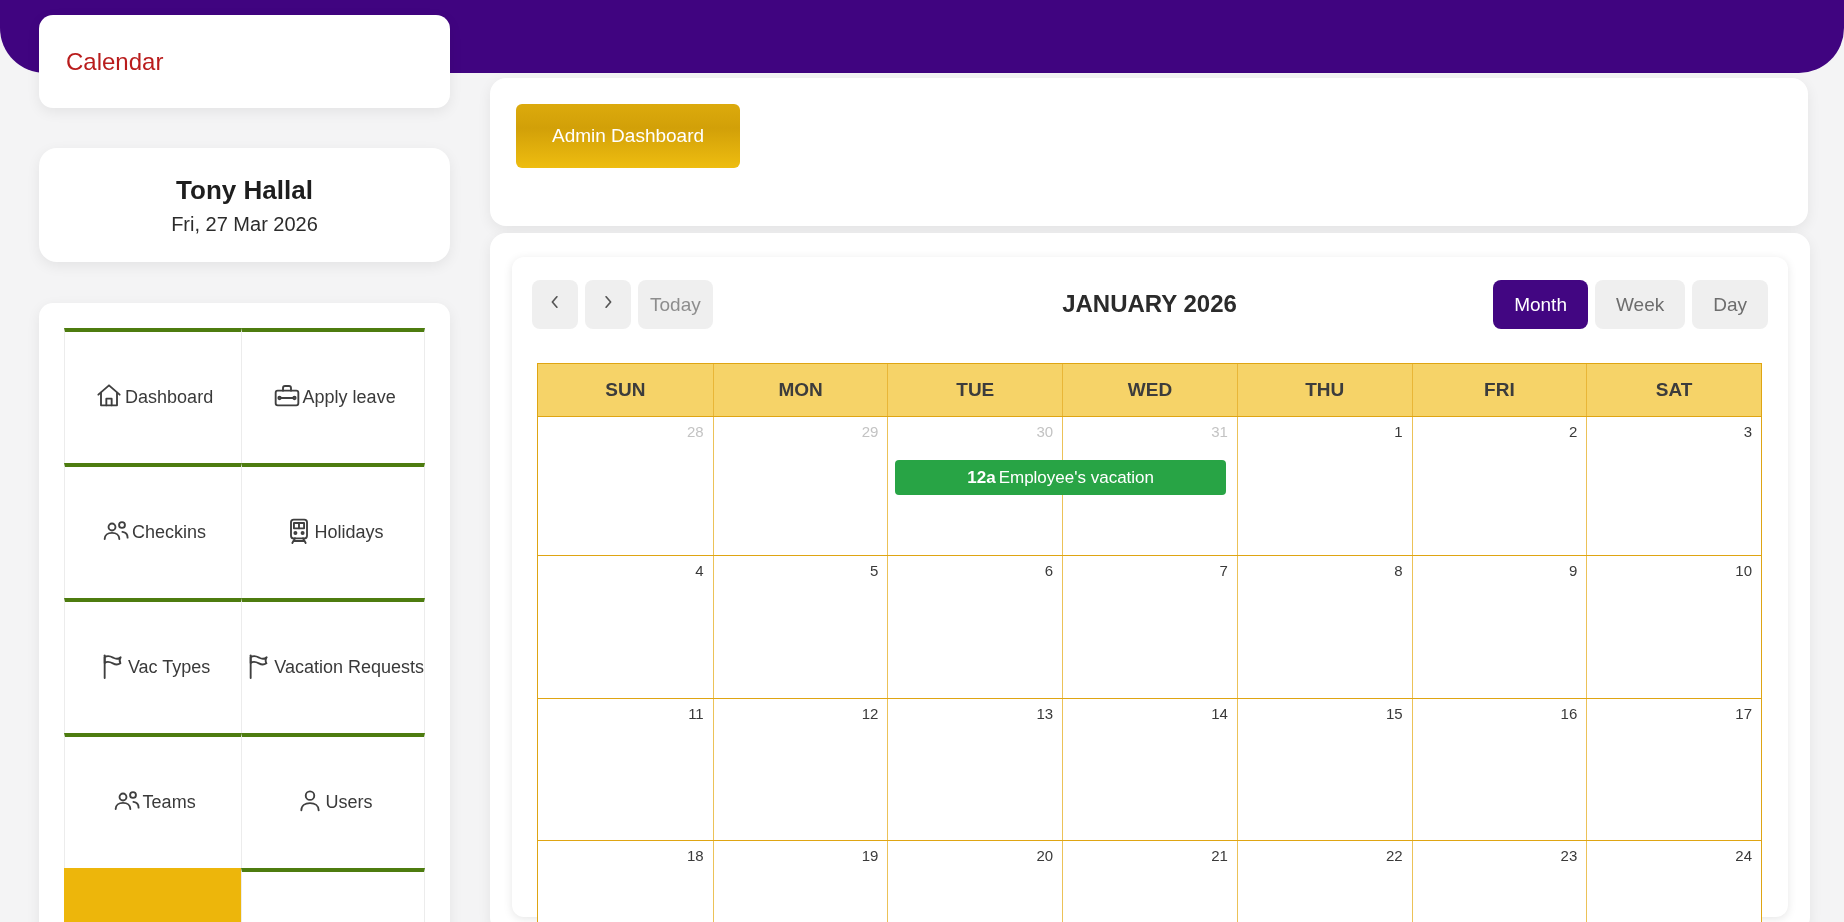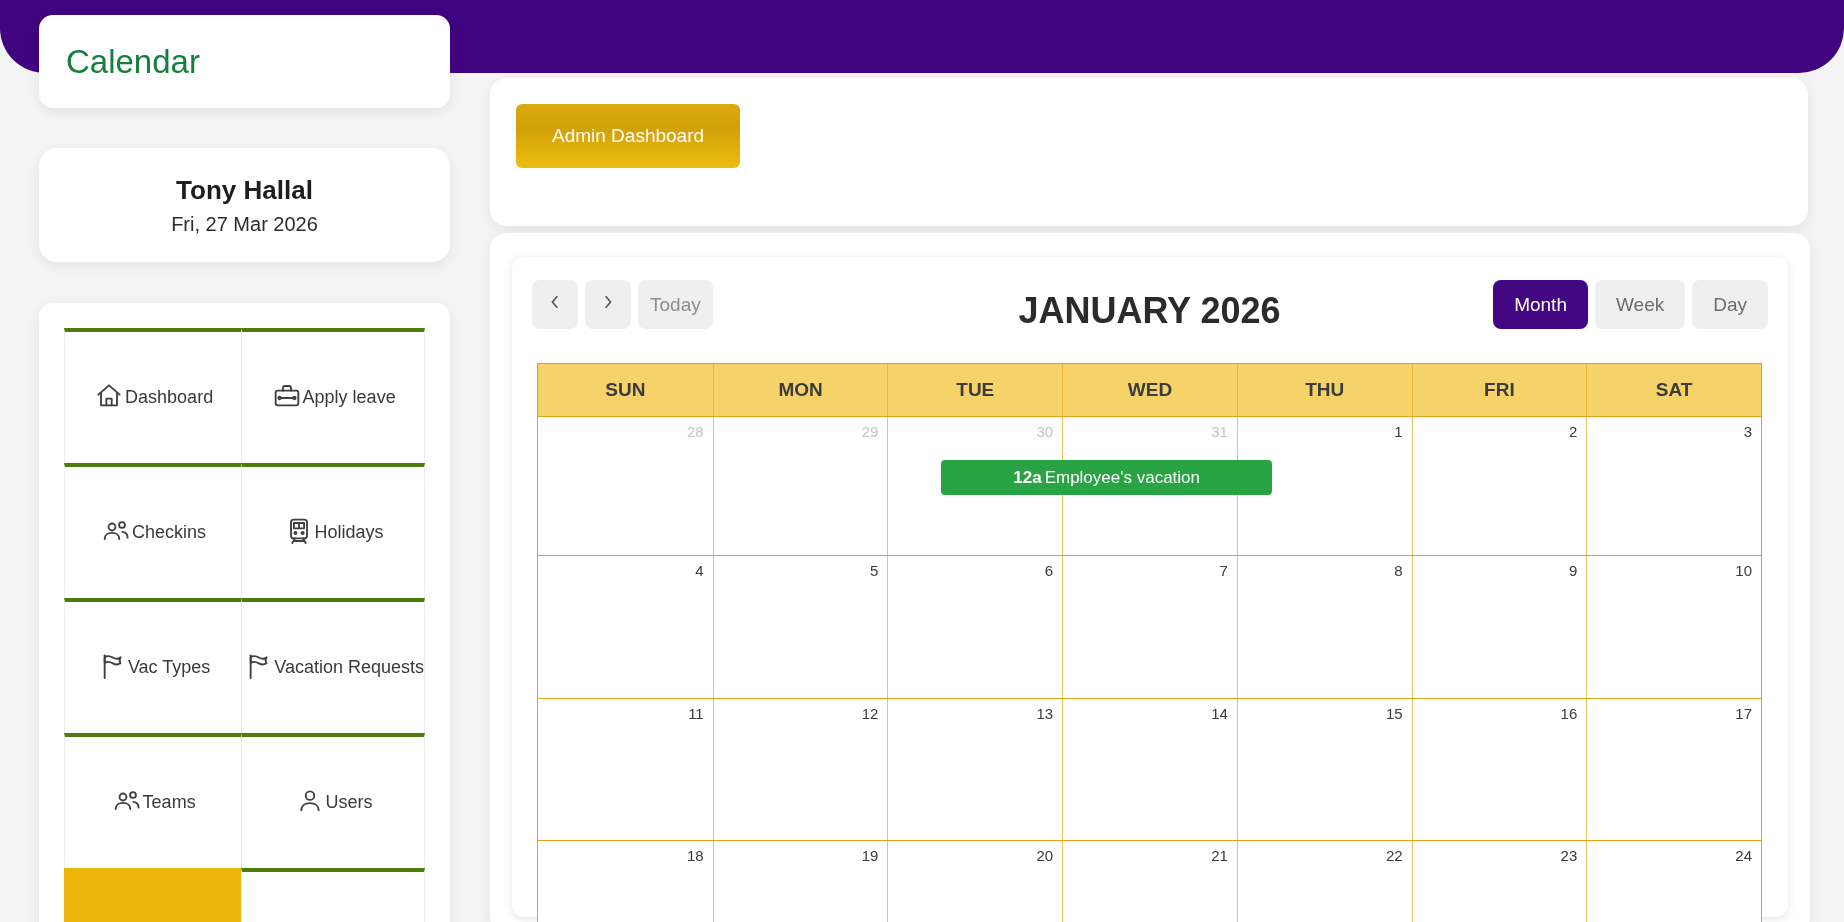--- a/index.html
+++ b/index.html
@@ -16,21 +16,21 @@
     background:#400480;
     border-radius:0 0 45px 45px;
   }
   
   .card {
     position:absolute; background:#fff; border-radius:14px;
     box-shadow:0 4px 14px rgba(0,0,0,.07);
   }
   .title-card { left:39px; top:15px; width:411px; height:93px;
     display:flex; align-items:center; padding-left:27px; z-index:5; }
-  .title-card h1 { font-size:33px; font-weight:400; color:#15803d; }
+  .title-card h1 { font-size:24px; font-weight:400; color:#b91c1c; }
 
   .profile-card { left:39px; top:148px; width:411px; height:114px;
     display:flex; flex-direction:column; align-items:center; justify-content:center; gap:7px;border-radius:18px; }
   .profile-name { font-size:26px; font-weight:700; color:#1e1e1e; }
   .profile-date { font-size:20px; color:#2c2c2c; }
 
   .nav-card { left:39px; top:303px; width:411px; height:725px; padding:25px; }
   .nav-grid { display:grid; grid-template-columns:1fr 1fr; grid-auto-rows:135px; }
   .nav-cell {
     display:flex; flex-direction:row; align-items:center; justify-content:center;
@@ -66,21 +66,21 @@
     height:49px; border:none; border-radius:8px; background:#efefef;
     color:#6d6d6d; font-size:19px; font-family:inherit; cursor:pointer;
     display:flex; align-items:center; justify-content:center;
   }
   .tb-arrow { width:46px; }
   .tb-arrow svg { width:18px; height:18px; stroke:#555; fill:none; stroke-width:2.2;
     stroke-linecap:round; stroke-linejoin:round; }
   .tb-today { padding:3px 12px; color:#8d8d8d; }
   .cal-title {
     position:absolute; left:0; right:0; top:10px; text-align:center;
-    font-size:36px; font-weight:700; color:#2b2b2b;
+    font-size:24px; font-weight:700; color:#2b2b2b;
   }
   .tb-right { position:absolute; right:-6px; top:0; display:flex; gap:7px; }
   .view-btn { padding:0 21px; }
   .view-btn.active { background:#420682; color:#fff; }
 
   
   .cal-table { margin-top:34px; border:1px solid #dfa513; }
   .cal-head { display:grid; grid-template-columns:repeat(7,1fr); height:52px;
     background:#f6d368; }
   .cal-head .dow {
@@ -96,21 +96,21 @@
     border-left:1px solid #ecc258; padding:6px 9px 0 0; text-align:right;
     font-size:15px; color:#3a3a3a; cursor:pointer;
   }
   .cal-day:first-child { border-left:none; }
   .cal-day.other { color:#c3c3c3; }
   .cal-event {
     position:absolute; top:43px; height:35px;
     left:calc(100% * 2 / 7 + 8px); width:calc(100% * 2 / 7 - 19px);
     background:#28a445; border-radius:4px; cursor:pointer;
     color:#fff; font-size:17px; display:flex; align-items:center; justify-content:center; gap:3px;
-    white-space:nowrap; overflow:hidden;margin-left:46px;
+    white-space:nowrap; overflow:hidden;
   }
   .cal-event b { font-weight:700; }
 </style>
 </head>
 <body>
 
 <div class="top-band"></div>
 
 <div class="card title-card">
   <h1>Calendar</h1>

